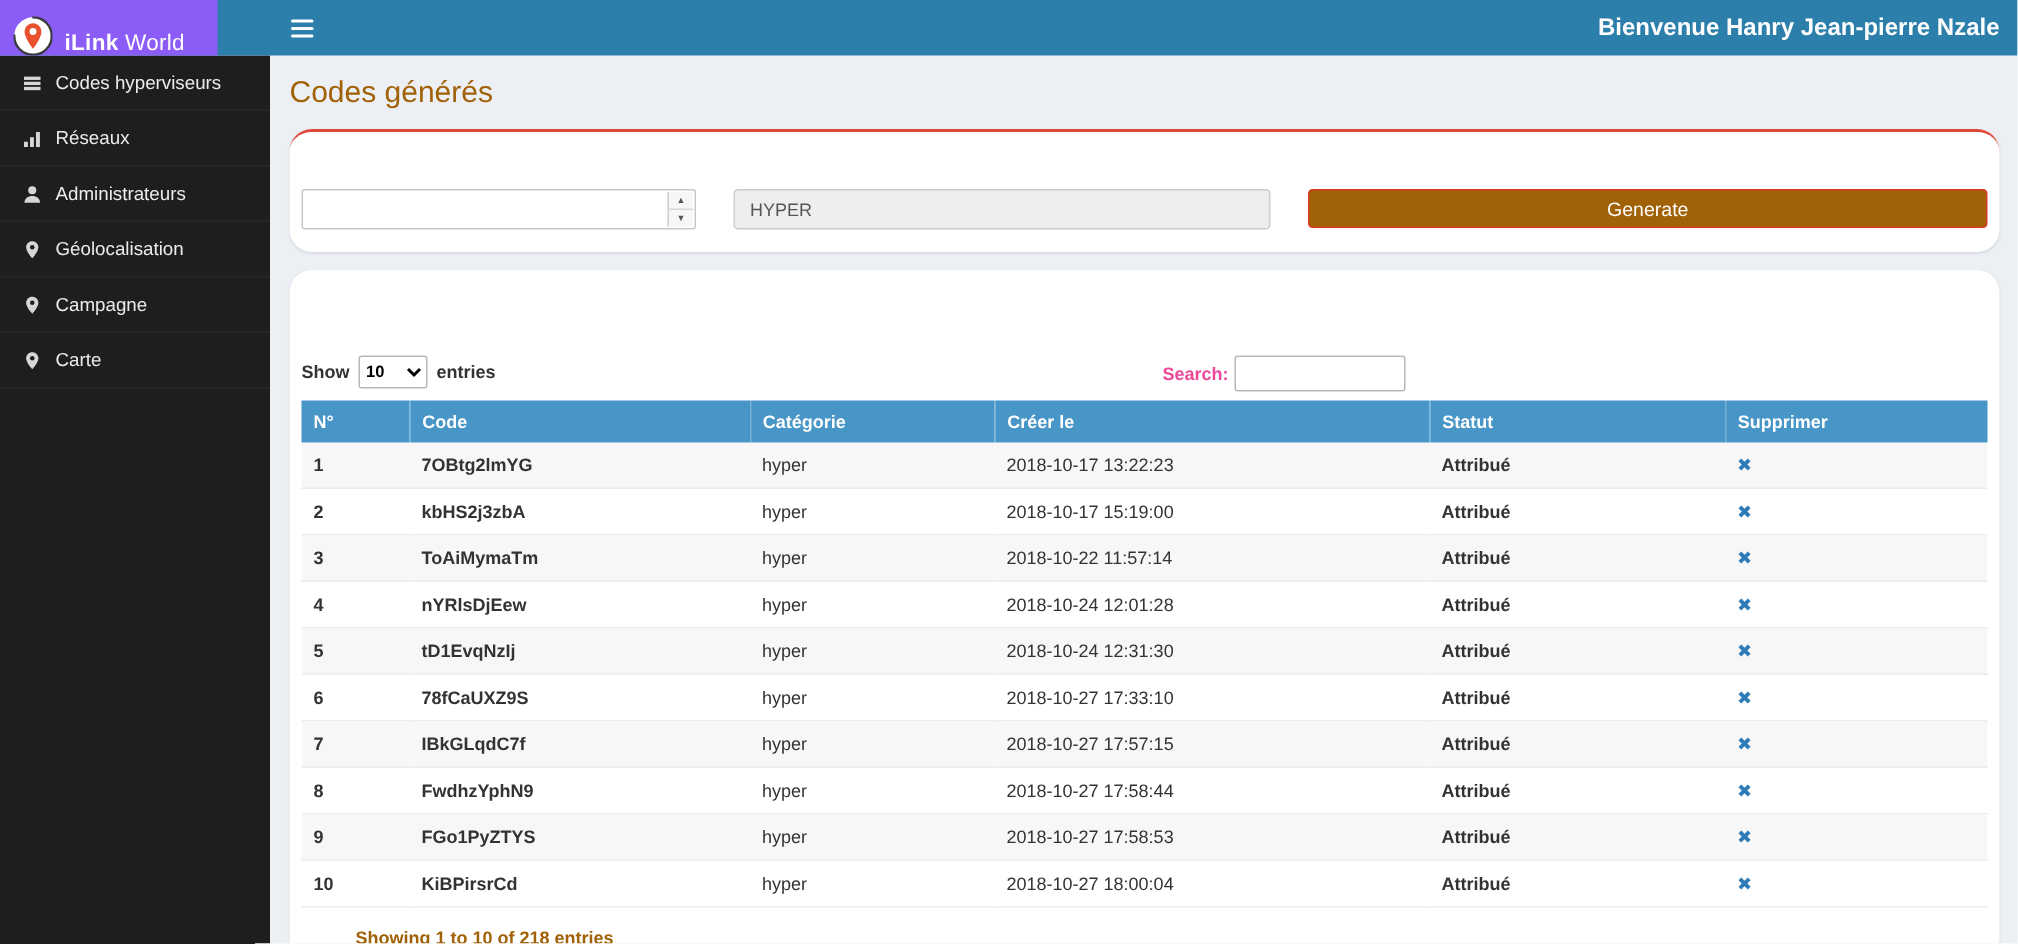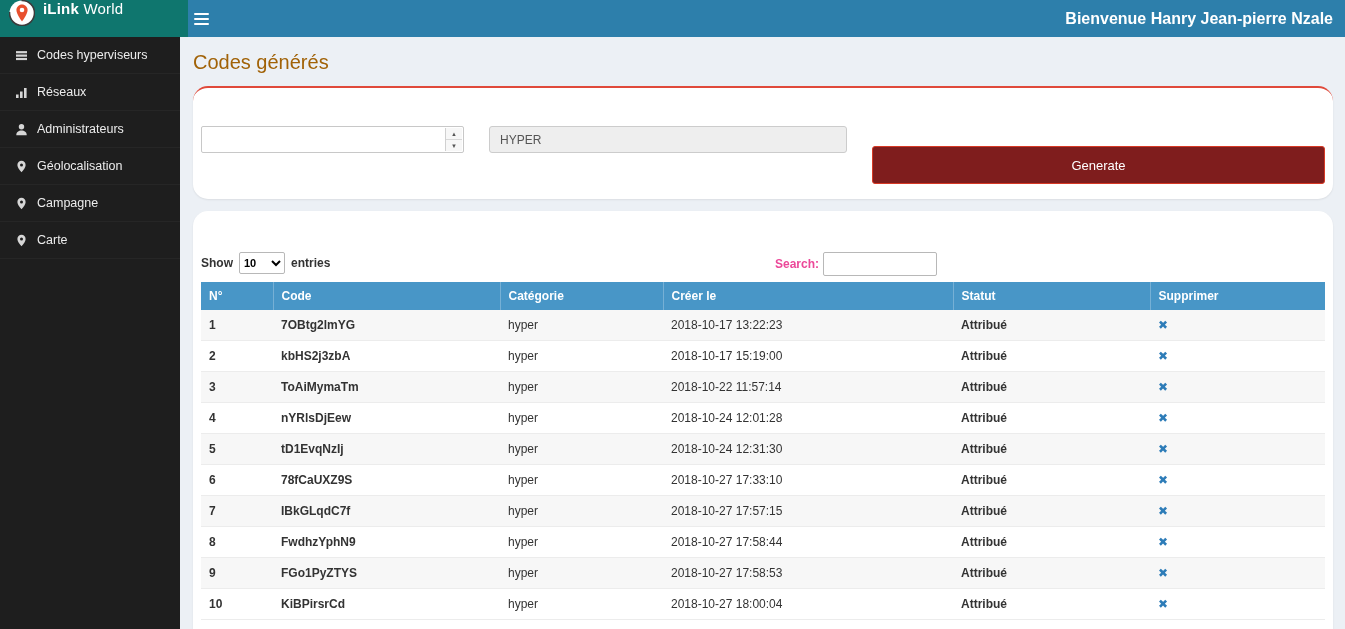--- a/index.html
+++ b/index.html
@@ -5,22 +5,22 @@
   * { margin:0; padding:0; box-sizing:border-box; }
   html,body { width:1345px; height:629px; overflow:hidden; }
   body {
     font-family:"Liberation Sans","DejaVu Sans",sans-serif;
     background:#ecf0f5; position:relative; font-size:12px; color:#333;
   }
 
   
   .topbar { position:absolute; left:0; top:0; width:1345px; height:37px; background:#2d7fab; z-index:5; }
   .brand {
-    position:absolute; left:0; top:0; width:188px; height:37px; background:#0f766e;
-    display:flex; align-items:flex-start; gap:8px; padding-left:9px; cursor:pointer;
+    position:absolute; left:0; top:0; width:145px; height:37px; background:#8b5cf6;
+    display:flex; align-items:flex-end; gap:8px; padding-left:9px; cursor:pointer;
   }
   .brand-text { color:#fff; font-size:15px; letter-spacing:.2px; }
   .brand-text b { font-weight:bold; }
   .logo { width:26px; height:26px; display:inline-flex; }
   .hamburger {
     position:absolute; left:186px; top:0; height:37px; width:30px;
     display:flex; flex-direction:column; justify-content:center; align-items:center; gap:3px; cursor:pointer;
   }
   .hamburger .hbar { width:15px; height:2px; background:#fff; border-radius:1px; }
   .welcome {
@@ -48,26 +48,26 @@
   .num-input { width:100%; height:100%; border:none; outline:none; padding:0 22px 0 8px; font:12px "Liberation Sans","DejaVu Sans",sans-serif; background:transparent; }
   .spinner { position:absolute; right:1px; top:1px; bottom:1px; width:17px; border-left:1px solid #d0d0d0; display:flex; flex-direction:column; background:#f7f7f7; cursor:pointer; }
   .spinner span { flex:1; display:flex; align-items:center; justify-content:center; font-size:6px; color:#555; line-height:6px; }
   .spinner .sp-up { border-bottom:1px solid #d8d8d8; }
 
   .cat-input {
     width:358px; height:27px; background:#eee; border:1px solid #ccc; border-radius:3px;
     color:#555; font:12px "Liberation Sans","DejaVu Sans",sans-serif; padding:0 10px;
   }
   .generate-btn {
-    flex:1; height:38px; background:#7f1d1d; border:1px solid #d73925; border-radius:3px;
-    color:#fff; font:13px "Liberation Sans","DejaVu Sans",sans-serif; cursor:pointer;margin-top:20px;
+    flex:1; height:26px; background:#a16207; border:1px solid #d73925; border-radius:3px;
+    color:#fff; font:13px "Liberation Sans","DejaVu Sans",sans-serif; cursor:pointer;
   }
 
   .table-panel { padding:8px; min-height:470px; position:relative; }
-  .controls { margin-top:33px; height:24px; position:relative; }
+  .controls { margin-top:49px; height:24px; position:relative; }
   .length { display:flex; align-items:center; font-weight:bold; color:#333; }
   .length select {
     margin:0 6px; height:22px; min-width:46px; border:1px solid #b8b8b8; border-radius:2px;
     font:11px "Liberation Sans","DejaVu Sans",sans-serif; font-weight:bold; background:#fff; cursor:pointer;
   }
   .search { position:absolute; left:574px; top:0; display:flex; align-items:center; }
   .search label { font-weight:bold; color:#ec4899; margin-right:4px; }
   .search-input { width:114px; height:24px; border:1px solid #b8b8b8; border-radius:2px; padding:0 6px; font:12px "Liberation Sans","DejaVu Sans",sans-serif; }
 
   table.data-table { width:100%; border-collapse:collapse; margin-top:6px; table-layout:fixed; }

